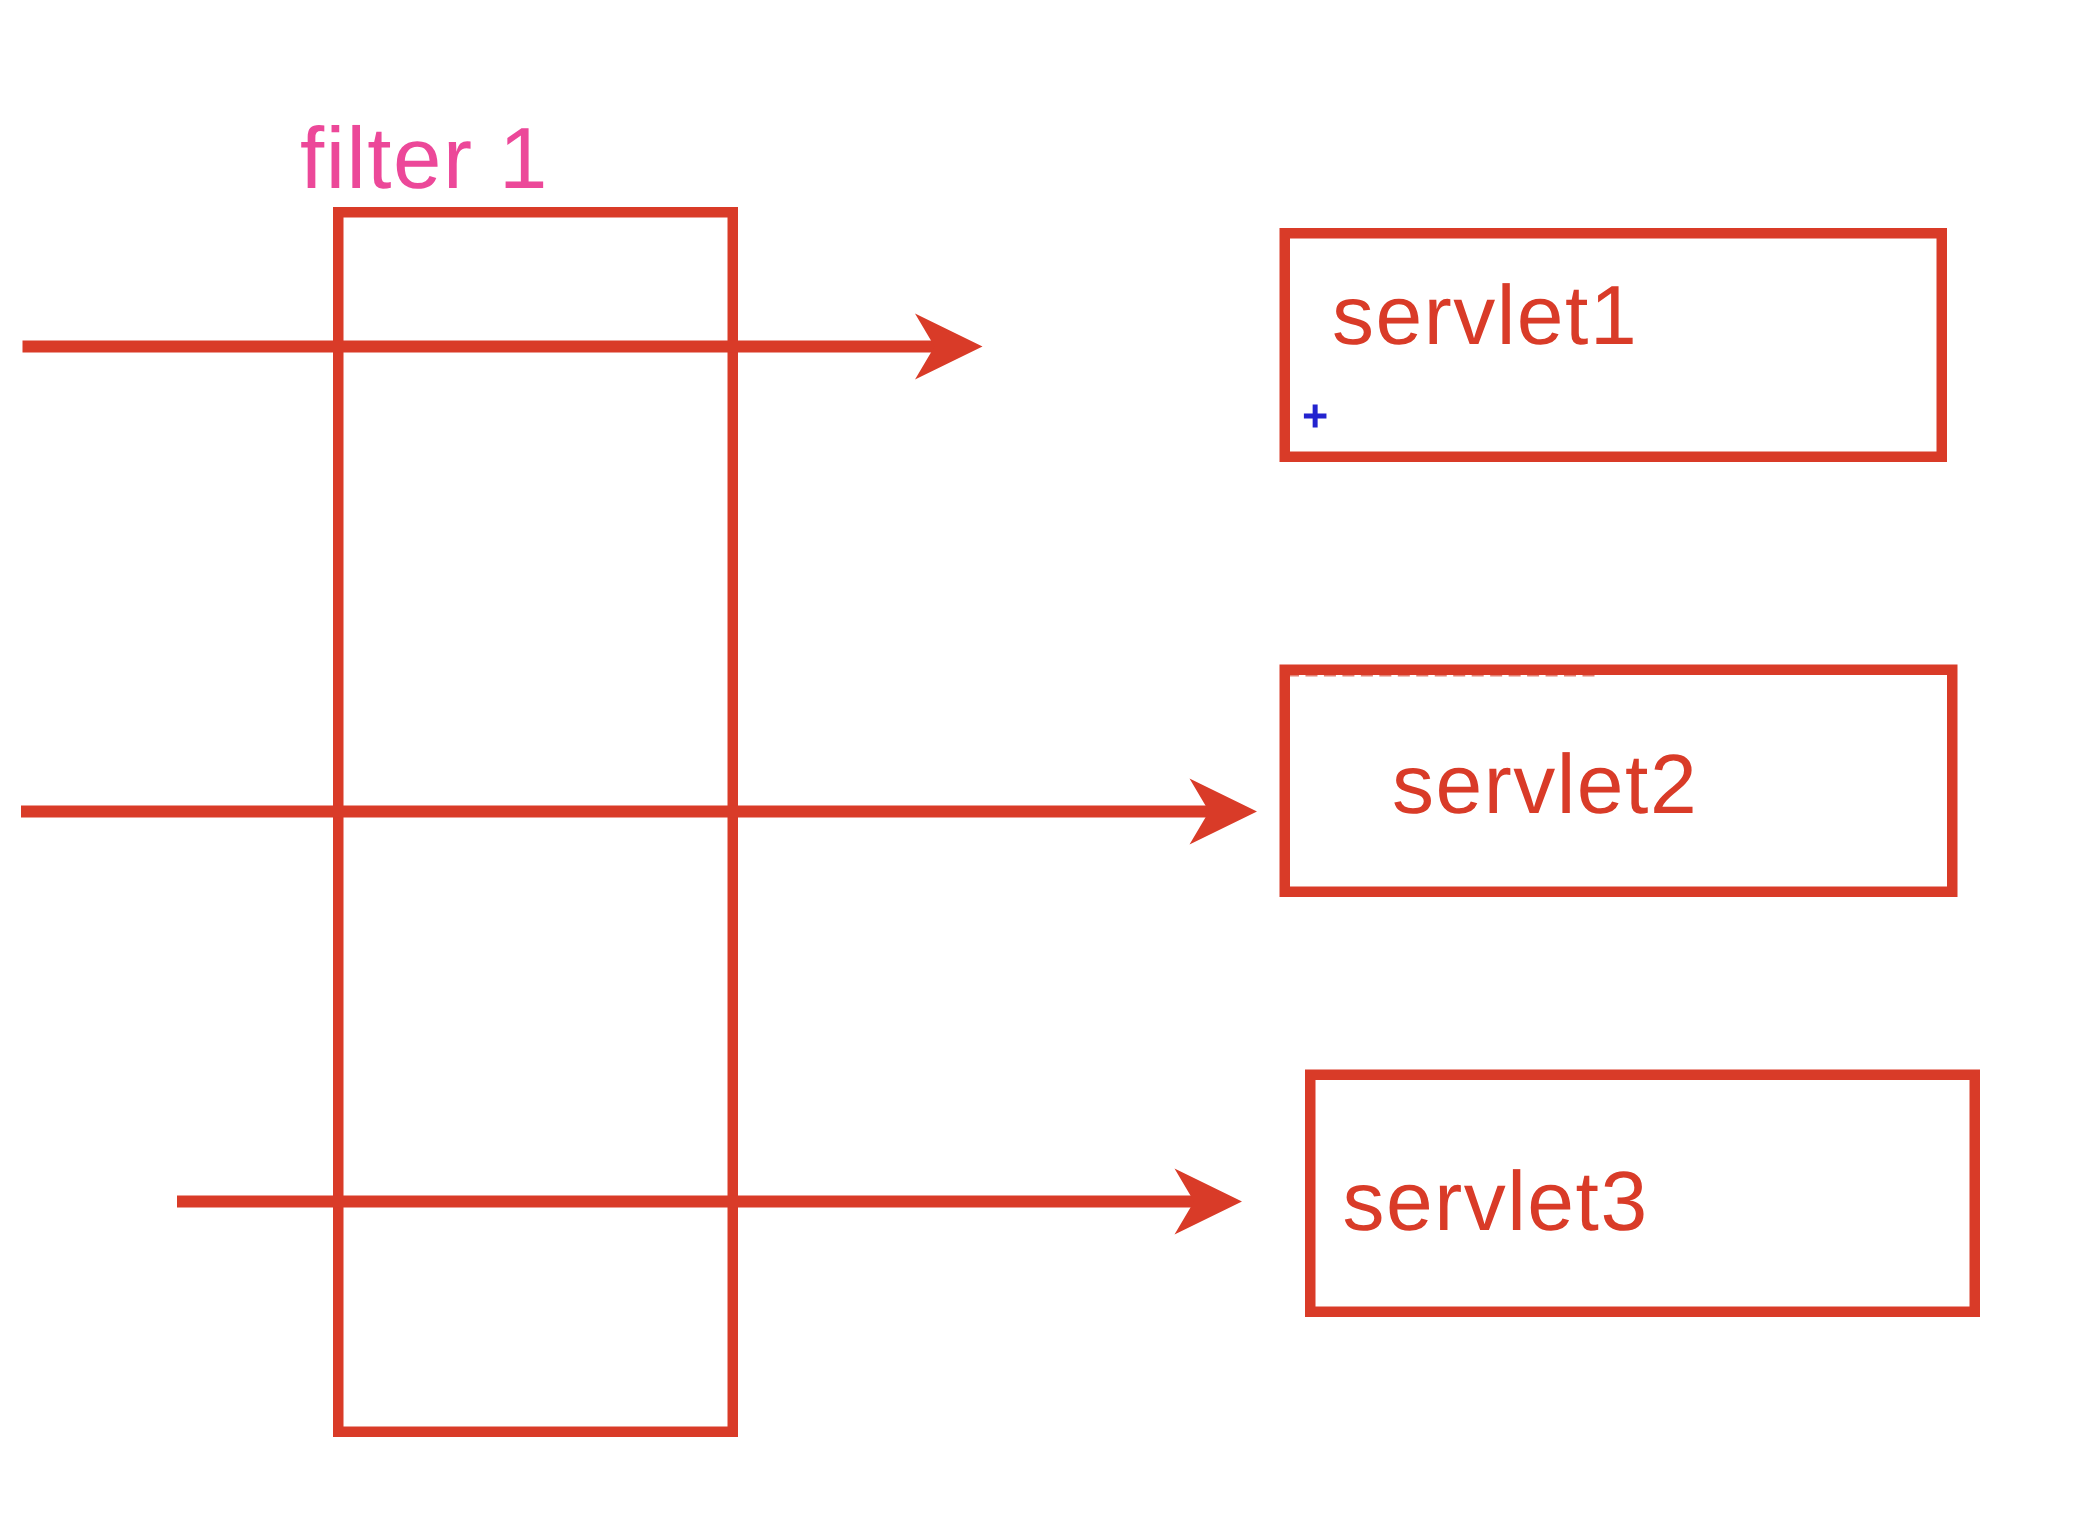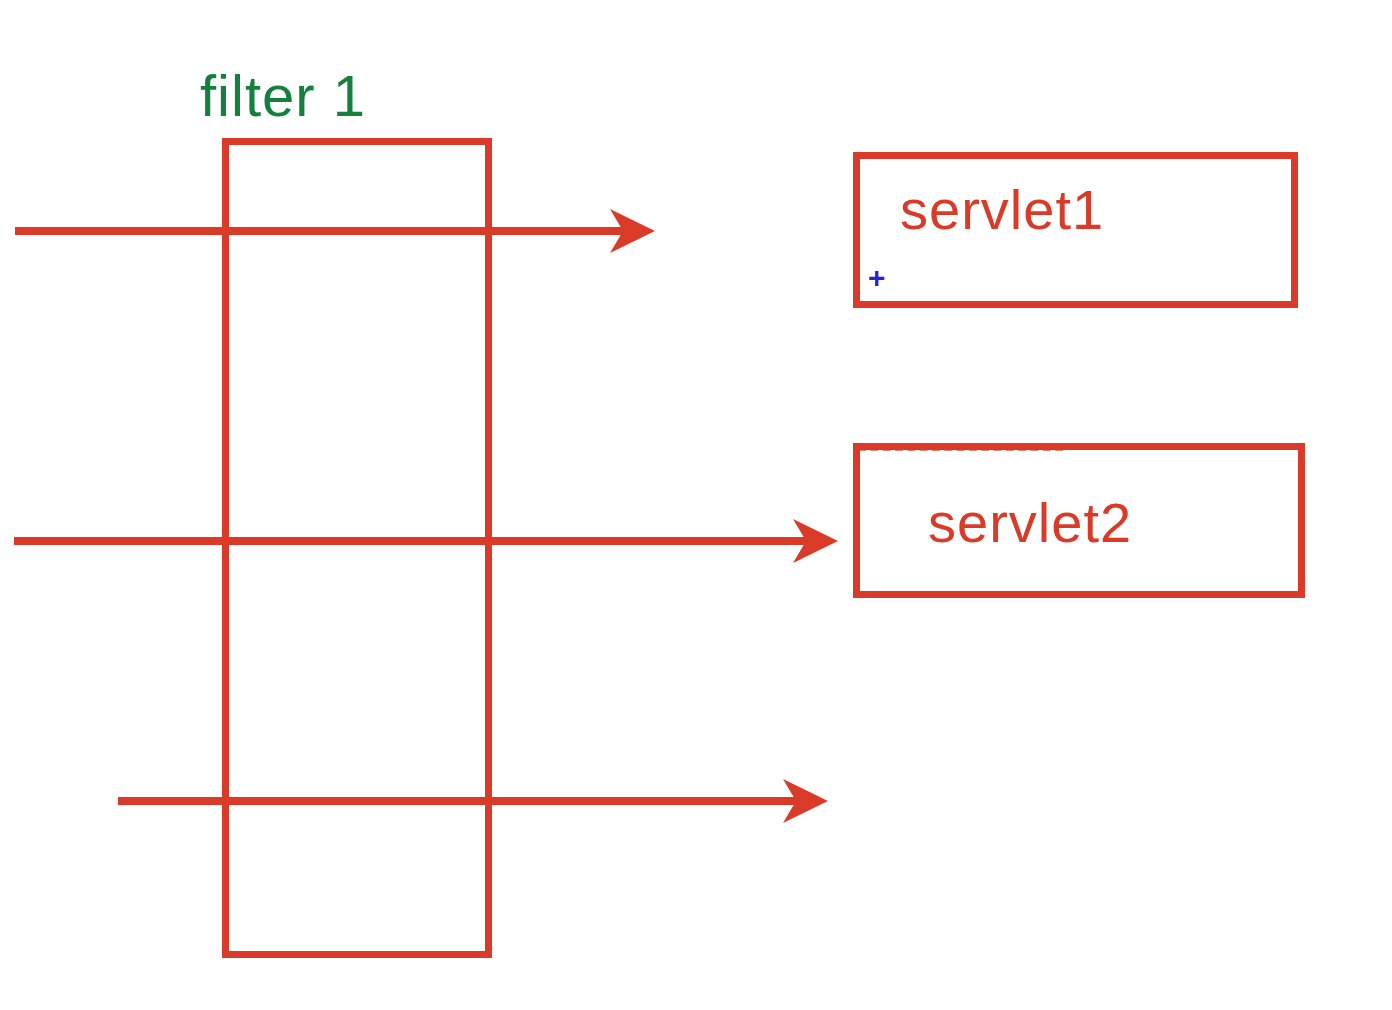--- a/index.html
+++ b/index.html
@@ -11,25 +11,25 @@
   .canvas {
     position: relative;
     width: 1392px;
     height: 1010px;
     background: #ffffff;
     overflow: hidden;
   }
   .filter-label {
     position: absolute;
     left: 200px;
-    top: 62px;
+    top: 72px;
     font-size: 58px;
     font-weight: 500;
     letter-spacing: 1px;
-    color: #15803d;
+    color: #ec4899;
     white-space: nowrap;
   }
   .filter-rect {
     position: absolute;
     left: 222px;
     top: 138px;
     width: 256px;
     height: 806px;
     border: 7px solid #d93b28;
     background: transparent;
@@ -41,21 +41,21 @@
   }
   .servlet-box .servlet-label {
     position: absolute;
     color: #d93b28;
     font-size: 56px;
     font-weight: 400;
     letter-spacing: 1px;
     white-space: nowrap;
   }
   .box-servlet1 { left: 853px; top: 152px; width: 431px; height: 142px; }
-  .box-servlet1 .servlet-label { left: 40px; top: 18px; }
+  .box-servlet1 .servlet-label { left: 28px; top: 18px; }
   .box-servlet2 { left: 853px; top: 443px; width: 438px; height: 141px; }
   .box-servlet2 .servlet-label { left: 40px; top: 40px; margin-left: 28px; }
   .box-servlet3 { left: 870px; top: 713px; width: 436px; height: 151px; }
   .box-servlet3 .servlet-label { left: 18px; top: 48px; }
   .plus-mark {
     position: absolute;
     left: 8px;
     bottom: 8px;
     color: #2323cf;
     font-size: 30px;
@@ -107,14 +107,17 @@
     <span class="servlet-label">servlet1</span>
     <span class="plus-mark">+</span>
   </div>
 
   <div class="dash-artifact"></div>
 
   <div class="servlet-box box-servlet2">
     <span class="servlet-label">servlet2</span>
   </div>
 
+  <div class="servlet-box box-servlet3">
+    <span class="servlet-label">servlet3</span>
+  </div>
 
 </div>
 
 </body></html>

